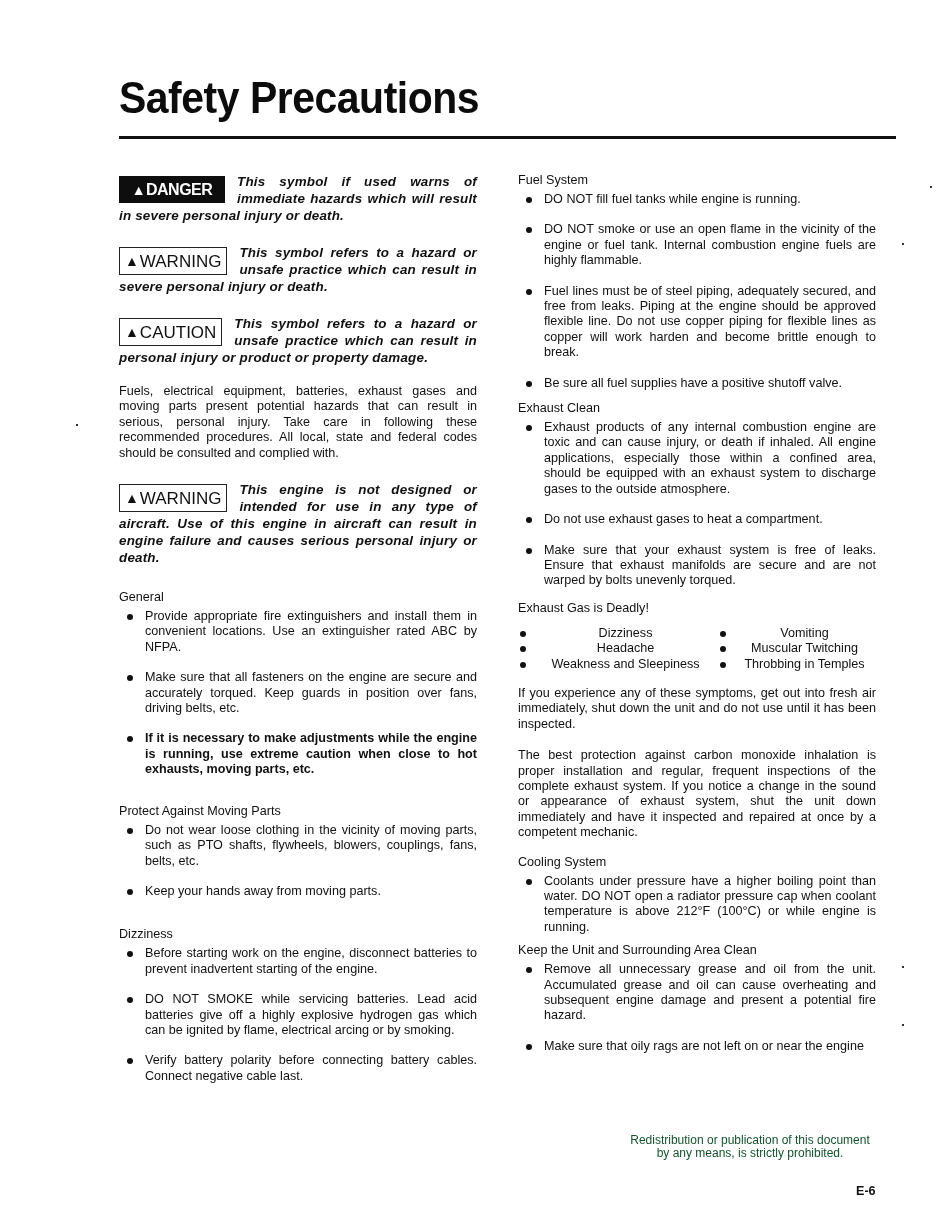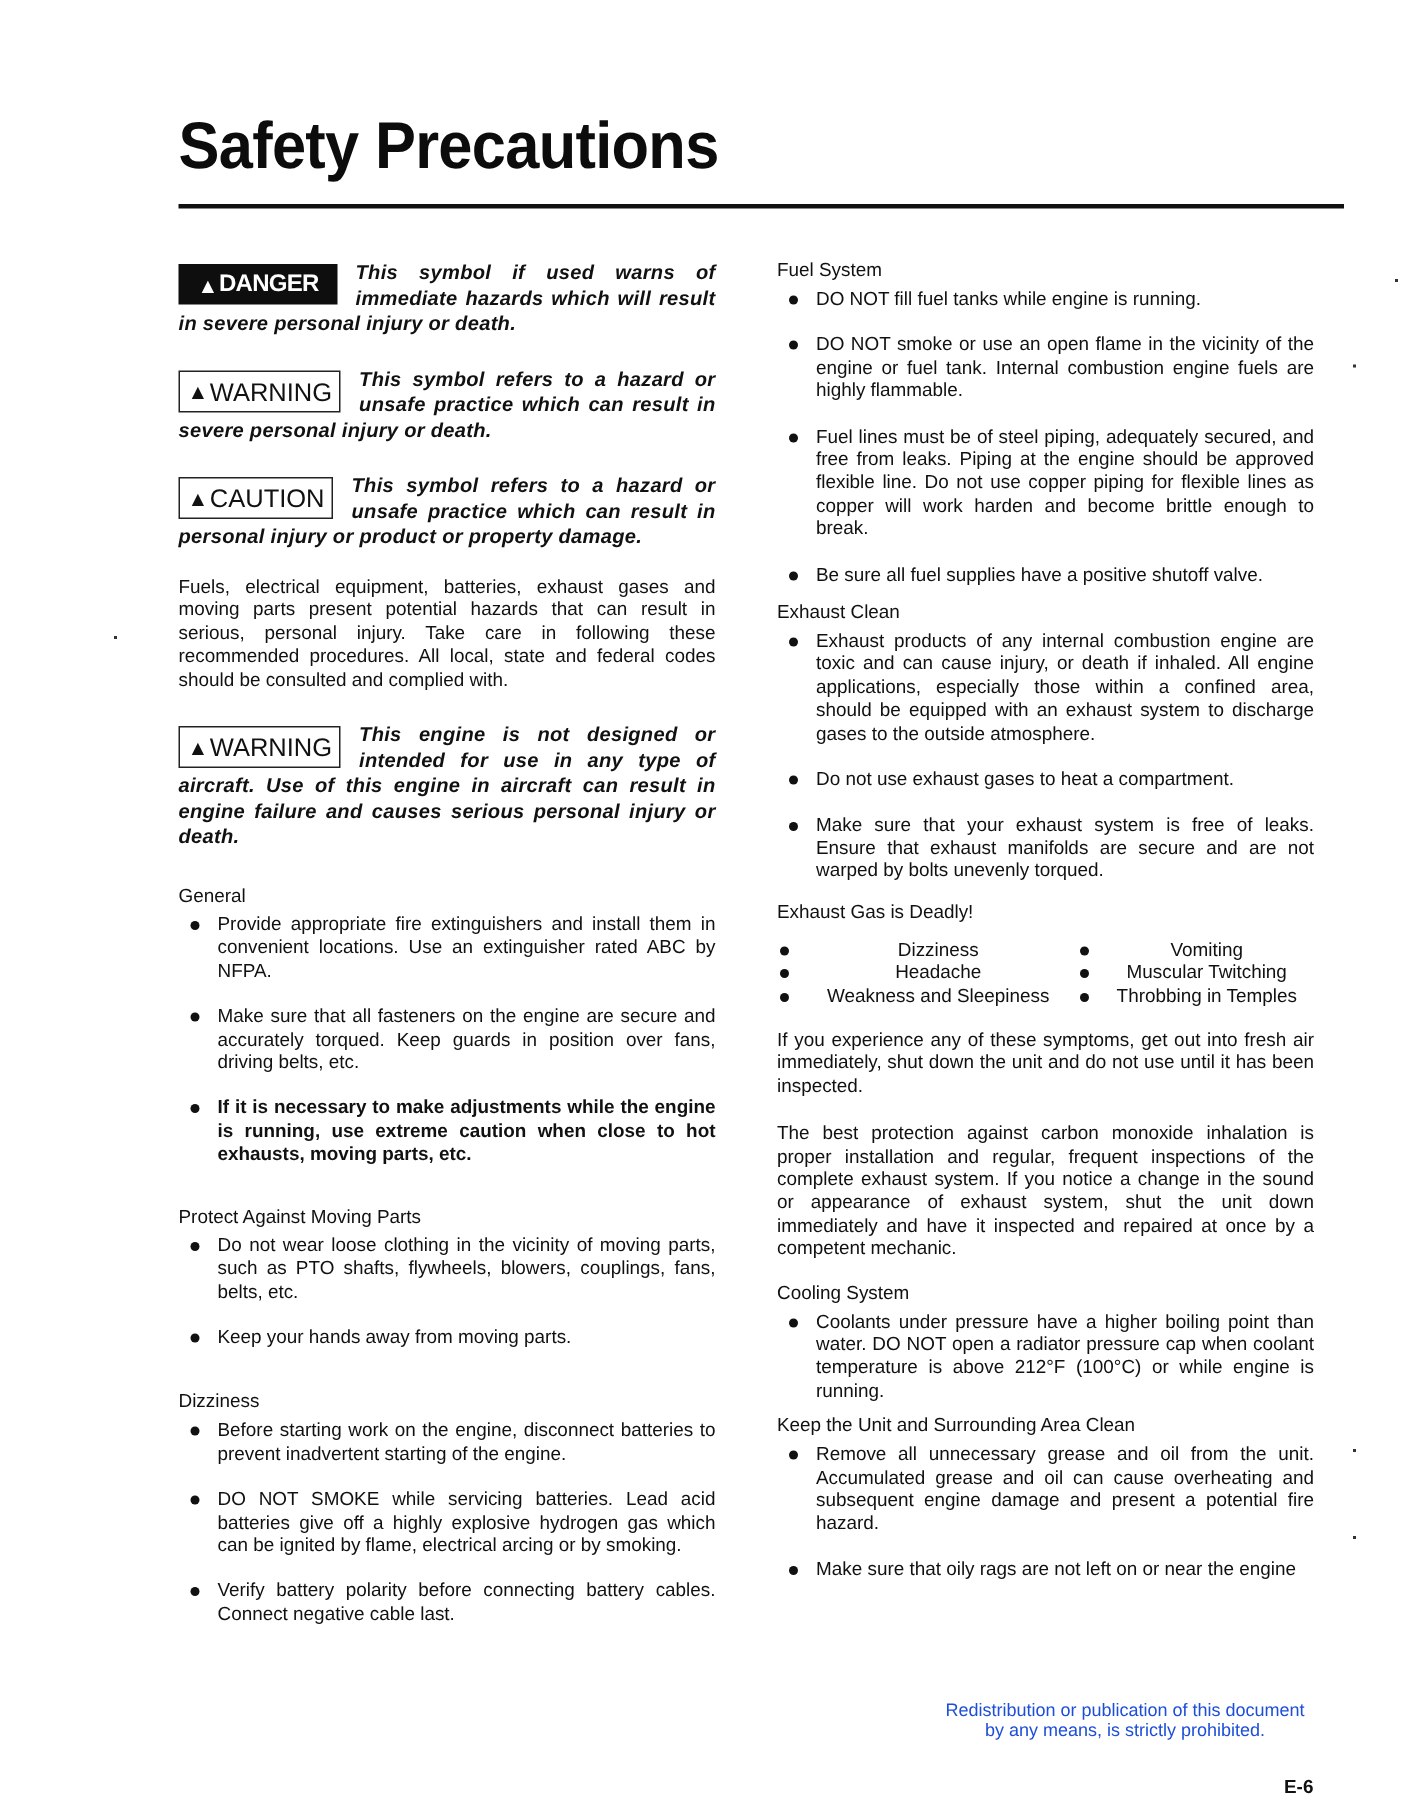--- a/index.html
+++ b/index.html
@@ -51,21 +51,21 @@
   ul.bullets.last li:last-child { margin-bottom: 0; }
 
   .symptoms { display: grid; grid-template-columns: 200px 158px; margin: 10px 0 14px 0; text-align: center; }
   .symptoms div { position: relative; padding-left: 15px; line-height: 15.4px; }
   .symptoms div .dot {
     position: absolute; left: 2px; top: 5px; width: 6px; height: 6px; background: #111; border-radius: 50%;
   }
 
   .watermark {
     position: absolute; left: 610px; top: 1134px; width: 280px; text-align: center;
-    color: #1d4ed8; font-size: 12px; line-height: 13px; pointer-events: none;
+    color: #14532d; font-size: 12px; line-height: 13px; pointer-events: none;
   }
   .page-number {
     position: absolute; left: 856px; top: 1184px; font-weight: bold; font-size: 12.6px;
   }
   .speck { position: absolute; width: 2px; height: 2px; background: #333; }
 </style>
 </head>
 <body>
 
 <h1 class="page-title">Safety Precautions</h1>

